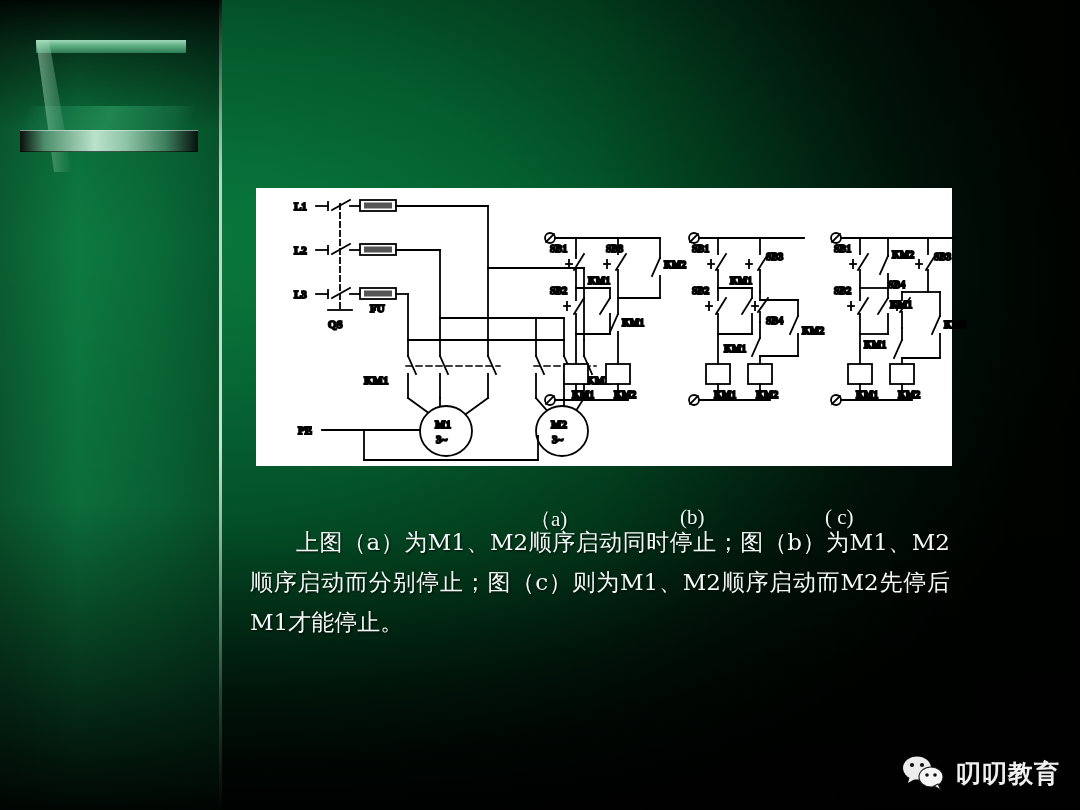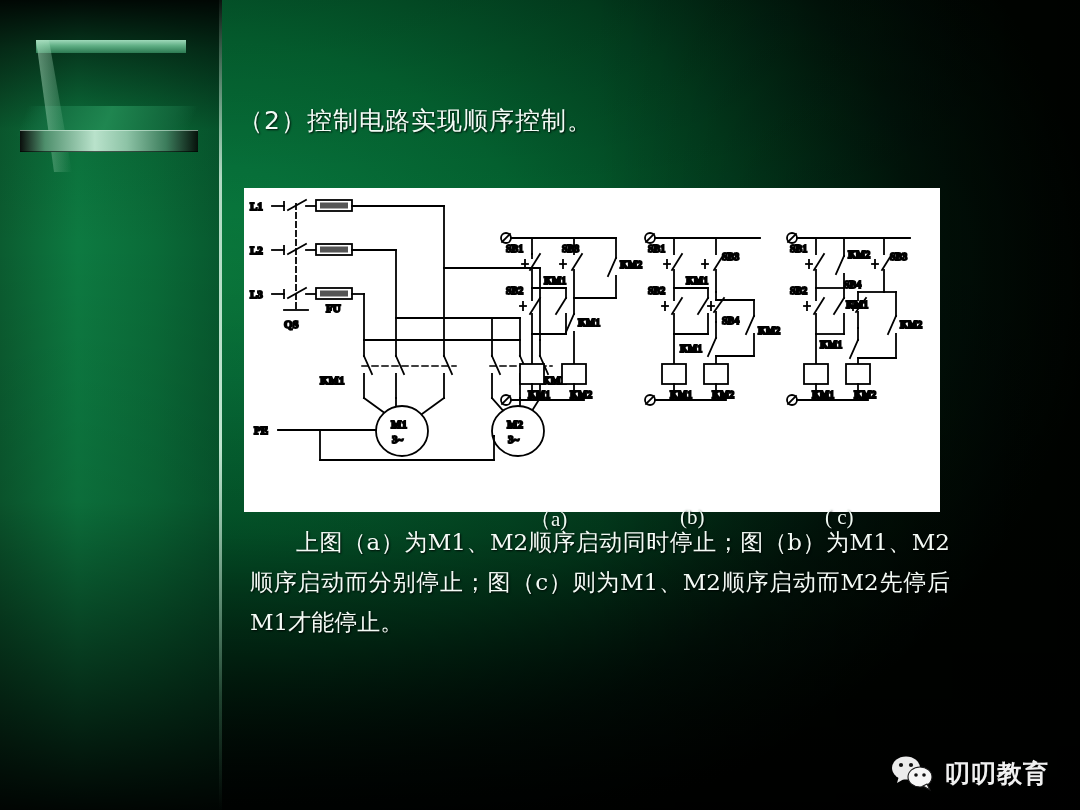--- a/index.html
+++ b/index.html
@@ -82,22 +82,22 @@
   .heading {
     position:absolute; left:238px; top:104px; z-index:5;
     font-family:"DejaVu Sans", sans-serif;
     font-size:25px; color:#f2fbf5; letter-spacing:1px;
     text-shadow:1px 1px 2px rgba(0,0,0,0.85);
     white-space:nowrap;
   }
 
   
   .panel {
-    position:absolute; left:244px; top:188px; width:696px; height:324px;
-    background:#ffffff; z-index:5;
+    position:absolute; left:256px; top:188px; width:696px; height:278px;
+    background:#ffffff; z-index:5;padding-left:32px;
   }
   .panel svg { display:block; width:696px; height:278px; }
 
   
   .captions { position:absolute; left:240px; top:505px; width:700px; height:34px; z-index:5; }
   .cap {
     position:absolute; font-family:"Liberation Serif", serif;
     font-size:21px; color:#eefaf2; text-shadow:1px 1px 2px rgba(0,0,0,0.8);
     white-space:nowrap;
   }
@@ -108,21 +108,21 @@
     position:absolute; left:250px; top:522px; width:700px; z-index:5;
     font-family:"DejaVu Serif", serif;
     font-size:23px; line-height:40px; color:#f4fbf6;
     text-shadow:1px 1px 2px rgba(0,0,0,0.85);
     text-align:justify;
   }
   .para p { text-indent:2em; }
 
   
   .watermark {
-    position:absolute; right:31px; bottom:18px; z-index:6;
+    position:absolute; right:20px; bottom:18px; z-index:6;
     display:flex; align-items:center; gap:10px;
   }
   .wm-text {
     font-family:"DejaVu Sans", sans-serif;
     font-size:25px; font-weight:bold; color:#f0f0f0; letter-spacing:1px;
   }
 
   
   .ct { font-family:"Liberation Serif", serif; font-size:11px; font-weight:bold; fill:#000; }
   .ct-s { font-family:"Liberation Serif", serif; font-size:10px; font-weight:bold; fill:#000; }
@@ -136,21 +136,20 @@
   <div class="sidebar-edge"></div>
 
   <div class="logo-wrap">
     <div class="tri-shadow"></div>
     <div class="tri"></div>
     <div class="tri-top"></div>
     <div class="tri-bevel-l"></div>
     <div class="bar"></div>
   </div>
 
-  <div class="heading">（2）控制电路实现顺序控制。</div>
 
   <div class="panel">
     <svg viewBox="0 0 696 278" xmlns="http://www.w3.org/2000/svg">
       <g stroke="#000" stroke-width="1.8" fill="none" stroke-linecap="square">
 
         <text class="ct" x="6" y="22">L1</text>
         <path d="M28 18 L40 18"></path>
         <path d="M40 14 L40 22"></path>
         <path d="M44 22 L62 12"></path>
         <path d="M62 18 L72 18"></path>

